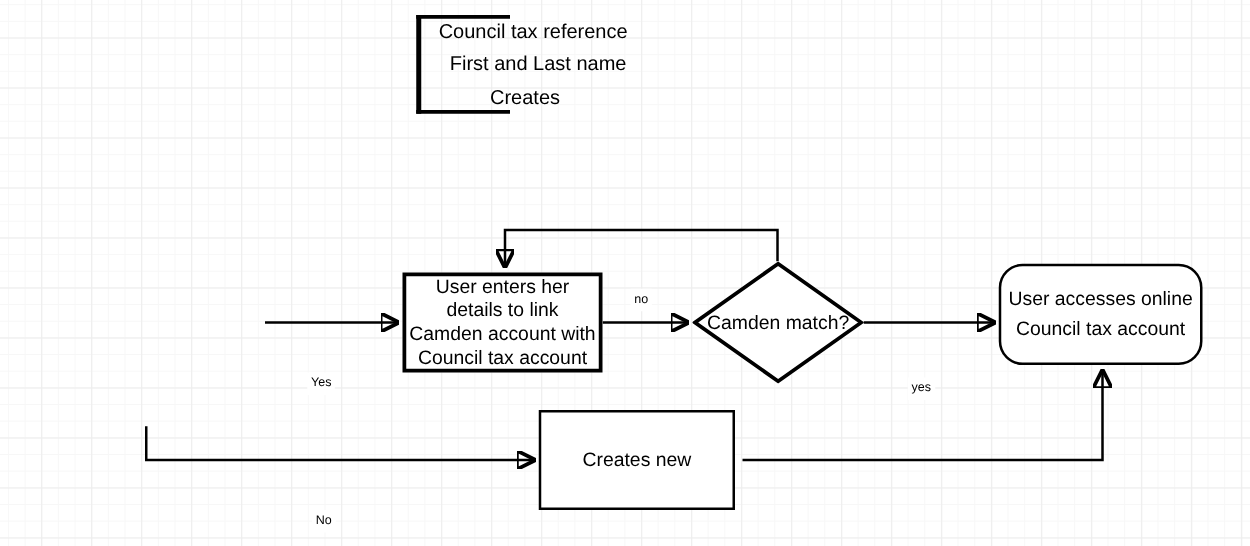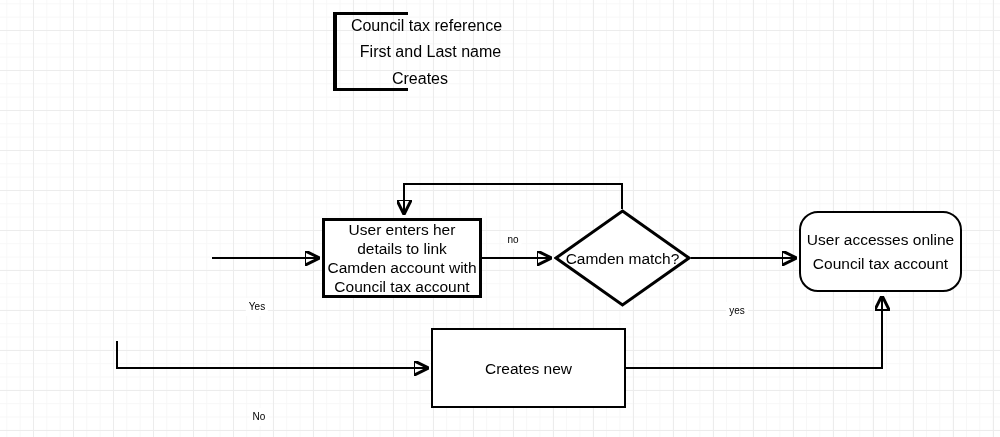--- a/index.html
+++ b/index.html
@@ -88,21 +88,21 @@
       <polygon points="68.5,2 135,49 68.5,96 2,49" fill="#ffffff" stroke="#000000" stroke-width="3"></polygon>
     </svg>
     <div class="diamond-label" style="white-space:nowrap;">Camden match?</div>
   </div>
 
   <div class="node rect-node rect-wide" style="left:799px;top:211px;width:163px;height:81px;">
     <div>User accesses online
 Council tax account</div>
   </div>
 
-  <div class="node rect-node" style="left:431px;top:328px;width:195px;height:80px;">
+  <div class="node rect-node" style="left:431px;top:328px;width:157px;height:80px;">
     <div>Creates new</div>
   </div>
 
   <div class="edge-label" style="left:257px;top:259px;">Yes</div>
   <div class="edge-label" style="left:513px;top:192px;">no</div>
   <div class="edge-label" style="left:737px;top:263px;">yes</div>
   <div class="edge-label" style="left:259px;top:369px;">No</div>
 
 </div>
 

